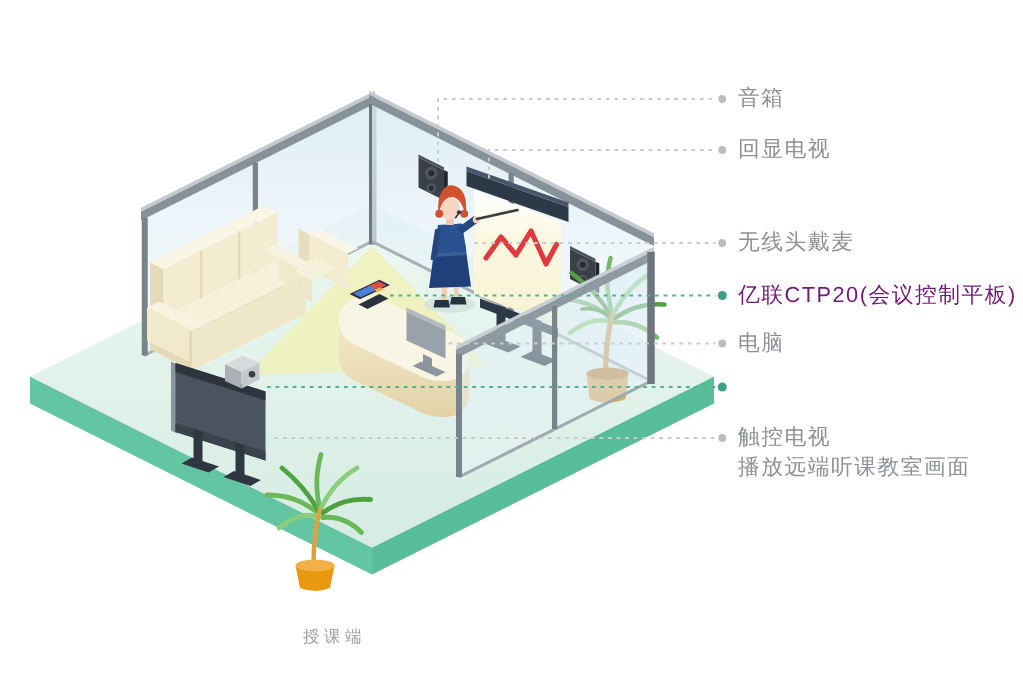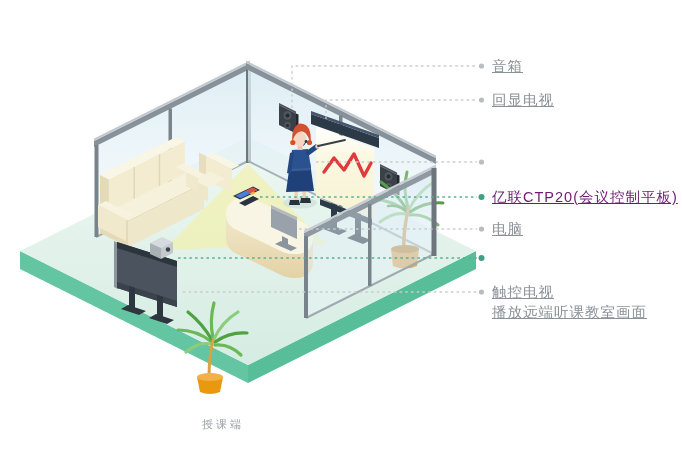--- a/index.html
+++ b/index.html
@@ -3,21 +3,21 @@
 <meta charset="utf-8">
 <style>
   html,body{margin:0;padding:0;background:#ffffff;}
   #stage{
     position:relative;width:682px;height:460px;background:#ffffff;overflow:hidden;
     font-family:"Liberation Sans","DejaVu Sans",sans-serif;
   }
   #room-svg{position:absolute;left:0;top:0;}
   .callout-label{
     position:absolute;left:492px;font-size:14.5px;color:#8b9197;
-    letter-spacing:1px;white-space:nowrap;line-height:20px;text-decoration:underline;
+    letter-spacing:1px;white-space:nowrap;line-height:20px;
   }
   .callout-label.accent{color:#701a75;}
   #caption{
     position:absolute;left:168px;top:417px;width:110px;text-align:center;
     font-size:11px;color:#999fa4;letter-spacing:3px;
   }
 </style>
 </head>
 <body>
 
@@ -262,20 +262,21 @@
     <circle cx="481.5" cy="258" r="3" fill="#3ea183"></circle>
     <g stroke="#c9cbcd" stroke-width="1.3" stroke-dasharray="2.5 3.2">
       <line x1="183" y1="292" x2="477" y2="292"></line>
     </g>
     <circle cx="481.5" cy="292" r="2.6" fill="#b9bdc0"></circle>
   </g>
 </svg>
 
 <div class="callout-label" style="top:56px">音箱</div>
 <div class="callout-label" style="top:90px">回显电视</div>
+<div class="callout-label" style="top:152px">无线头戴麦</div>
 <div class="callout-label accent" style="top:187px">亿联CTP20(会议控制平板)</div>
 <div class="callout-label" style="top:219px">电脑</div>
 <div class="callout-label" style="top:282px">
   <div>触控电视</div>
   <div>播放远端听课教室画面</div>
 </div>
 
 <div id="caption">授课端</div>
 
 </div>

